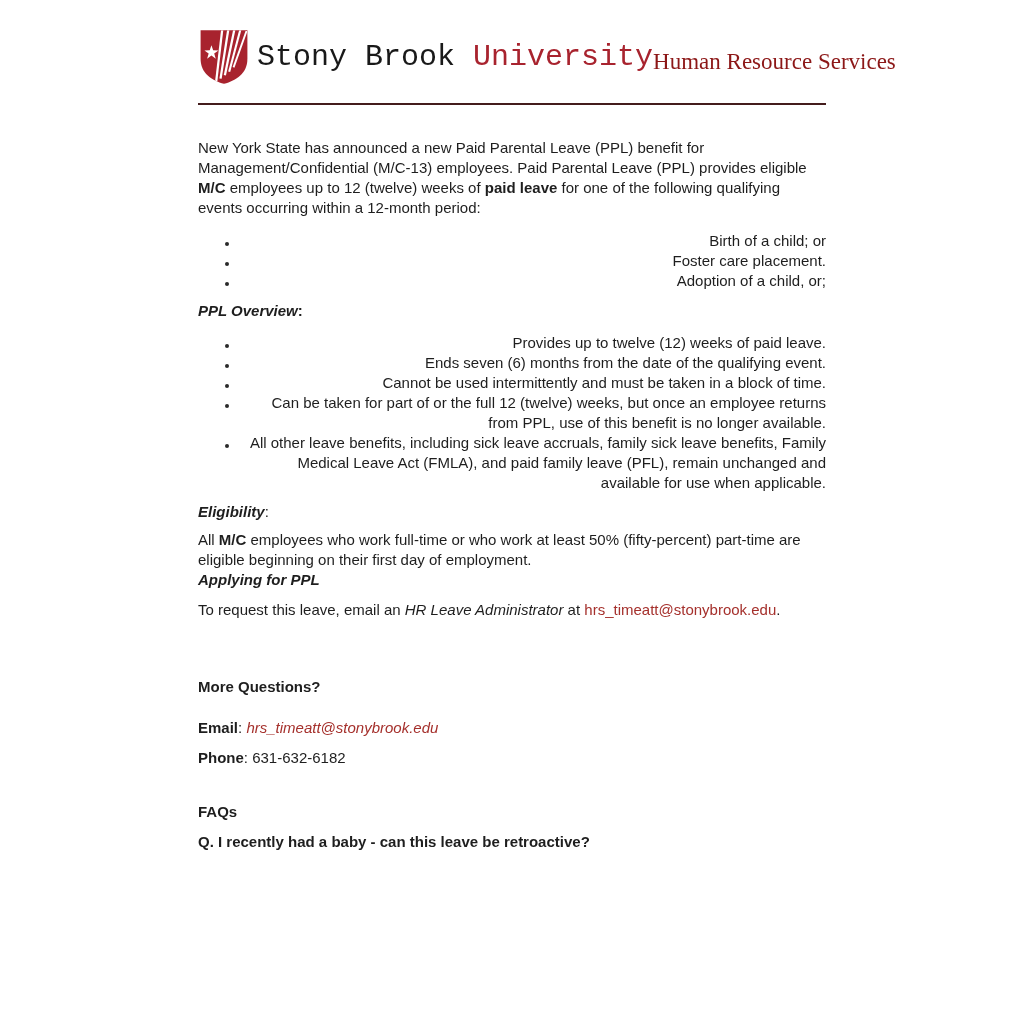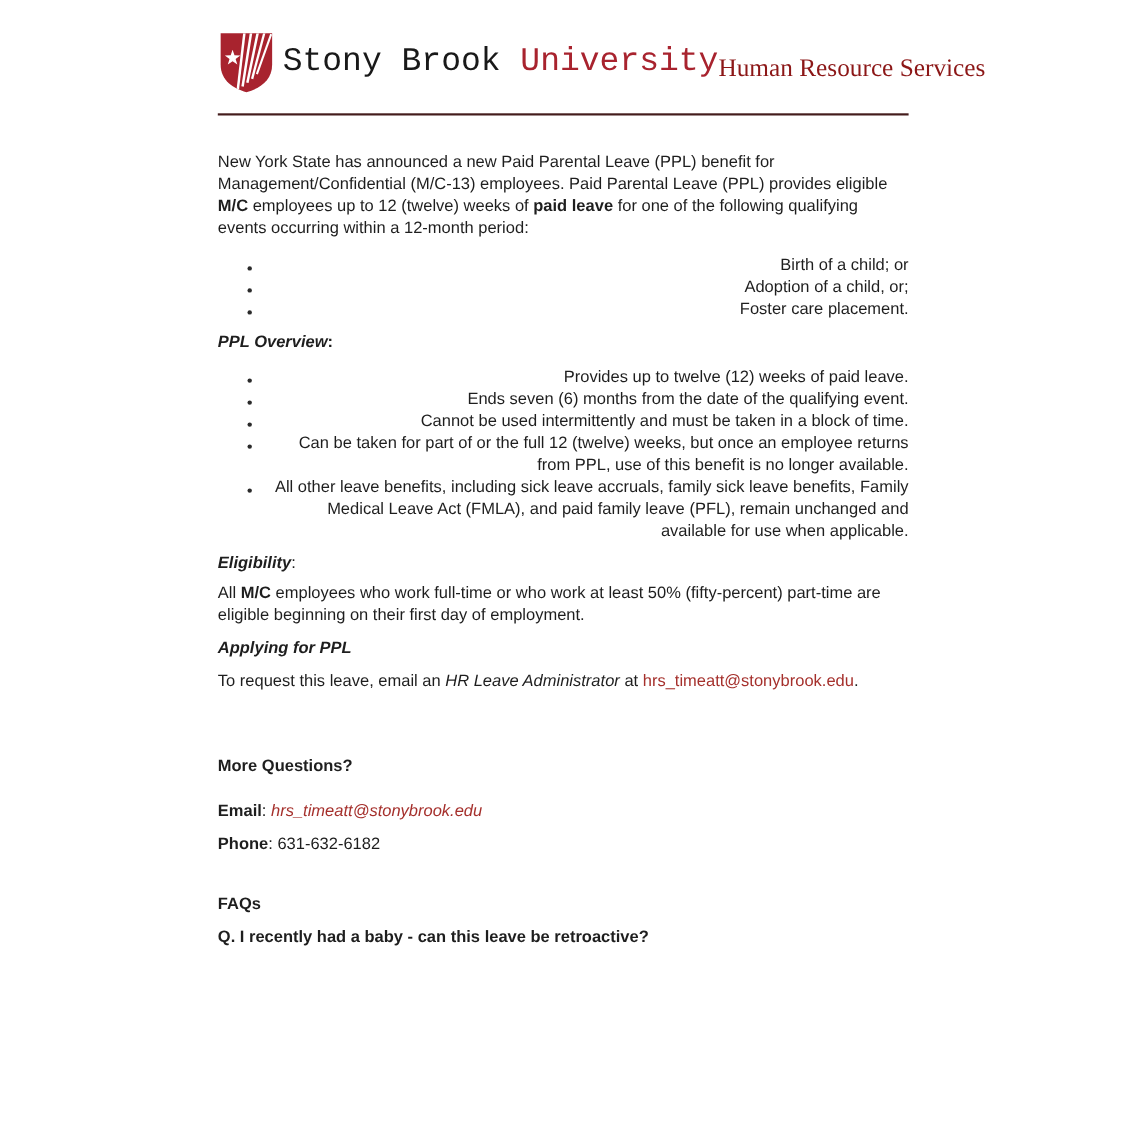--- a/index.html
+++ b/index.html
@@ -51,21 +51,21 @@
   .b{font-weight:bold;}
   .i{font-style:italic;}
   a.link{color:var(--link);text-decoration:none;cursor:pointer;}
   
   .p-intro{margin-top:33px;}
   .ul-events{margin-top:13px;}
   .h-overview{margin-top:10px;}
   .ul-overview{margin-top:12px;}
   .h-elig{margin-top:9px;}
   .p-elig{margin-top:8px;}
-  .h-apply{margin-top:10px;}
+  .h-apply{}
   .p-apply{margin-top:10px;}
   .p-moreq{margin-top:57px;}
   .p-email{margin-top:21px;}
   .p-phone{margin-top:10px;}
   .p-faqs{margin-top:34px;}
   .p-q1{margin-top:10px;}
 </style>
 </head>
 <body>
 
@@ -97,22 +97,22 @@
       </div>
       <div class="dept">Human Resource Services</div>
     </div>
 
     <hr class="rule">
 
     <p class="p-intro"><span>New York State has announced a new Paid Parental Leave (PPL) benefit for Management/Confidential (M/C-13) employees. Paid Parental Leave (PPL) provides eligible </span><span class="b">M/C</span><span> employees up to 12 (twelve) weeks of </span><span class="b">paid leave</span><span> for one of the following qualifying events occurring within a 12-month period:</span></p>
 
     <ul class="ul-events">
       <li>Birth of a child; or</li>
+      <li>Foster care placement.</li>
       <li>Adoption of a child, or;</li>
-      <li>Foster care placement.</li>
     </ul>
 
     <p class="h-overview"><span class="b i">PPL Overview</span><span class="b">:</span></p>
 
     <ul class="ul-overview">
       <li>Provides up to twelve (12) weeks of paid leave.</li>
       <li>Ends seven (6) months from the date of the qualifying event.</li>
       <li>Cannot be used intermittently and must be taken in a block of time.</li>
       <li>Can be taken for part of or the full 12 (twelve) weeks, but once an employee returns from PPL, use of this benefit is no longer available.</li>
       <li>All other leave benefits, including sick leave accruals, family sick leave benefits, Family Medical Leave Act (FMLA), and paid family leave (PFL), remain unchanged and available for use when applicable.</li>

